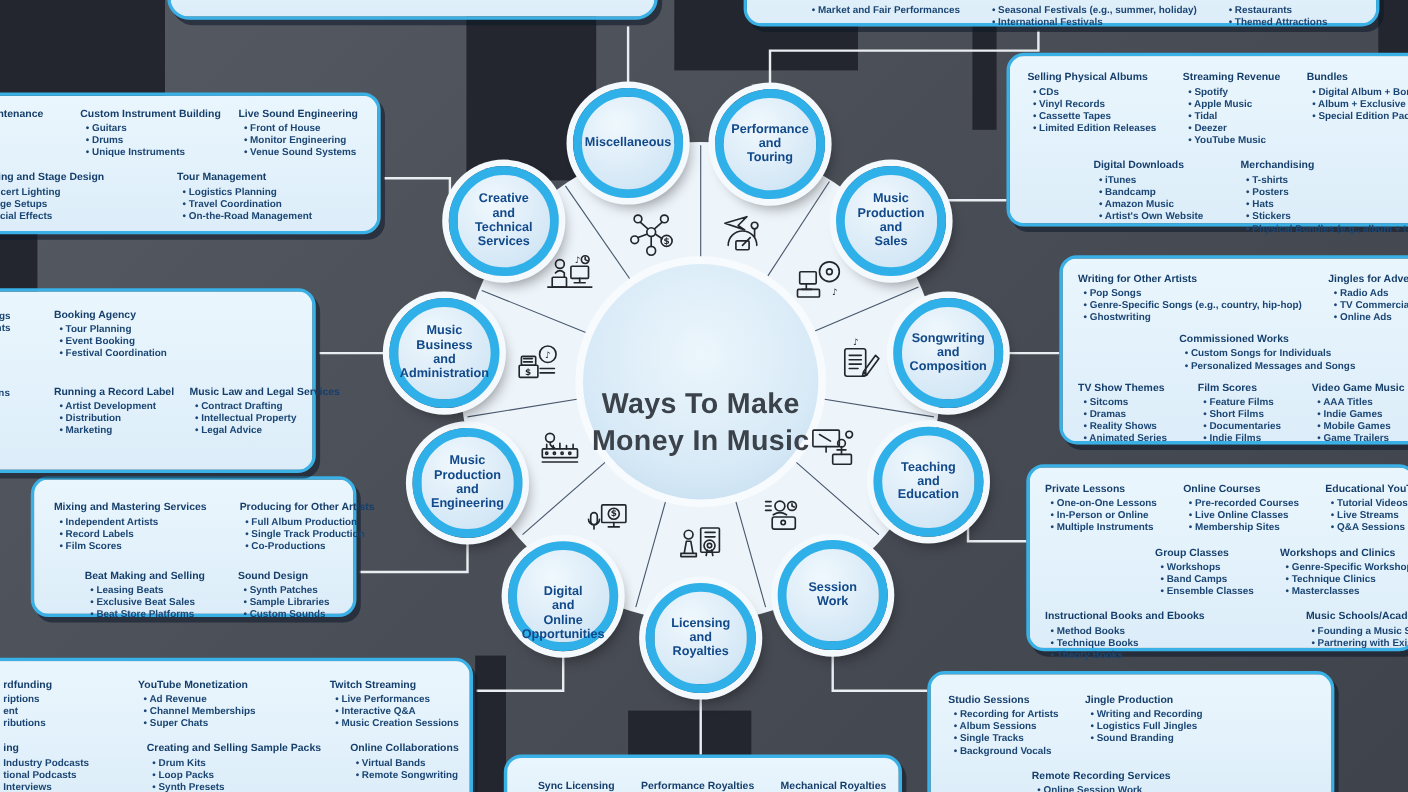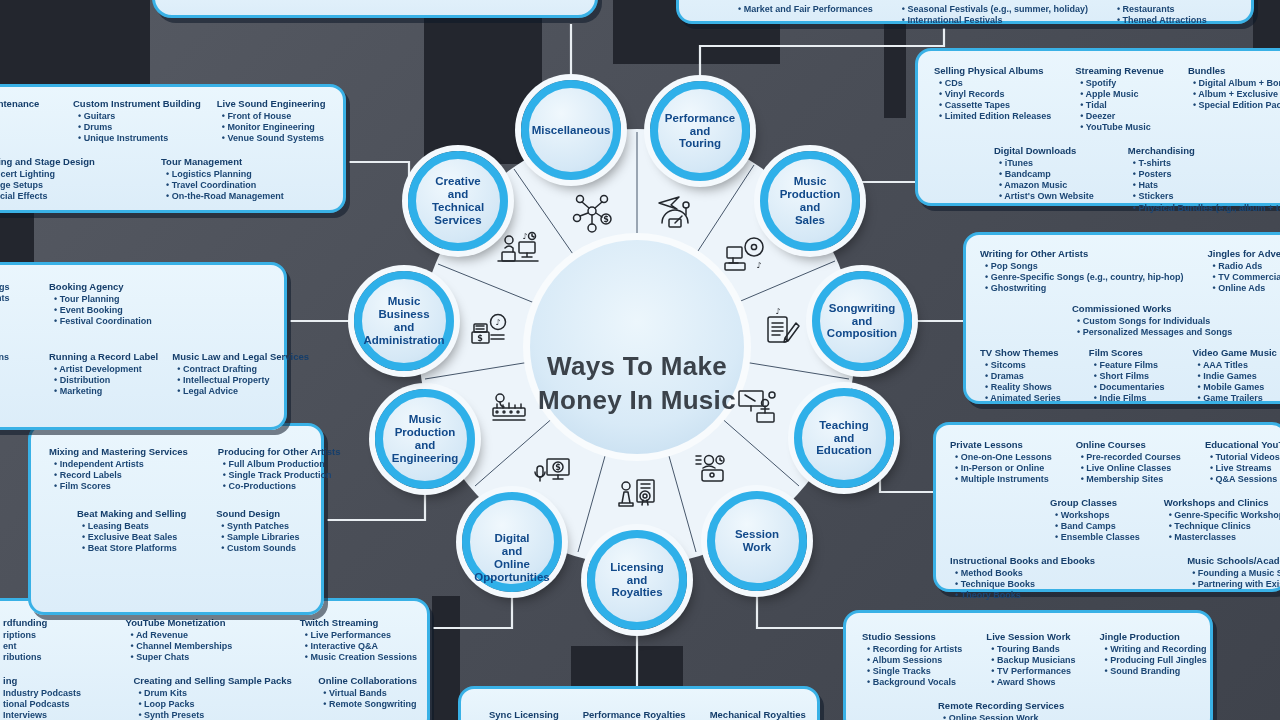--- a/index.html
+++ b/index.html
@@ -50,21 +50,21 @@
   .b4 .row2{margin-left:100px;}
   .b4 .row3{gap:92px;}
   .b5{left:843px;top:610px;width:370px;height:124px;padding:18px 16px;}
   .b5 .row2{margin-left:76px;}
   .b6{left:458px;top:686px;width:362px;height:70px;padding:20px 16px;}
   .b6 .row{margin-left:12px;}
   .b7{left:-20px;top:598px;width:450px;height:136px;padding:16px 10px 10px 20px;}
   .b7 .row{gap:16px;justify-content:space-between;}
   .b7 .row1 .clipped{width:55px;}
   .b7 .row2 .clipped{width:104px;}
-  .b8{left:28px;top:423px;width:296px;height:192px;padding:20px 18px;}
+  .b8{left:28px;top:433px;width:296px;height:128px;padding:20px 18px;}
   .b8 .row{gap:30px;}
   .b8 .row + .row{margin-top:16px;margin-left:28px;}
   .b9{left:-28px;top:262px;width:315px;height:168px;padding:16px 12px 16px 16px;}
   .b9 .row{gap:14px;}
   .b9 .clipped{width:44px;}
   .b9 .row + .row{margin-top:24px;}
   .b10{left:-20px;top:84px;width:366px;height:129px;padding:11px 12px;}
   .b10 .row{gap:16px;}
   .b10 .row1 .clipped{width:62px;}
   .b10 .row2 .clipped{width:150px;}
@@ -491,33 +491,24 @@
         <div class="group">
           <div class="g-title">Studio Sessions</div>
           <ul class="g-items">
             <li>Recording for Artists</li>
             <li>Album Sessions</li>
             <li>Single Tracks</li>
             <li>Background Vocals</li>
           </ul>
         </div>
         <div class="group">
-          <div class="g-title">Live Session Work</div>
-          <ul class="g-items">
-            <li>Touring Bands</li>
-            <li>Backup Musicians</li>
-            <li>TV Performances</li>
-            <li>Award Shows</li>
-          </ul>
-        </div>
-        <div class="group">
           <div class="g-title">Jingle Production</div>
           <ul class="g-items">
             <li>Writing and Recording</li>
-            <li>Producing Full Jingles</li>
+            <li>Logistics Full Jingles</li>
             <li>Sound Branding</li>
           </ul>
         </div>
       </div>
       <div class="row row2">
         <div class="group">
           <div class="g-title">Remote Recording Services</div>
           <ul class="g-items">
             <li>Online Session Work</li>
           </ul>

